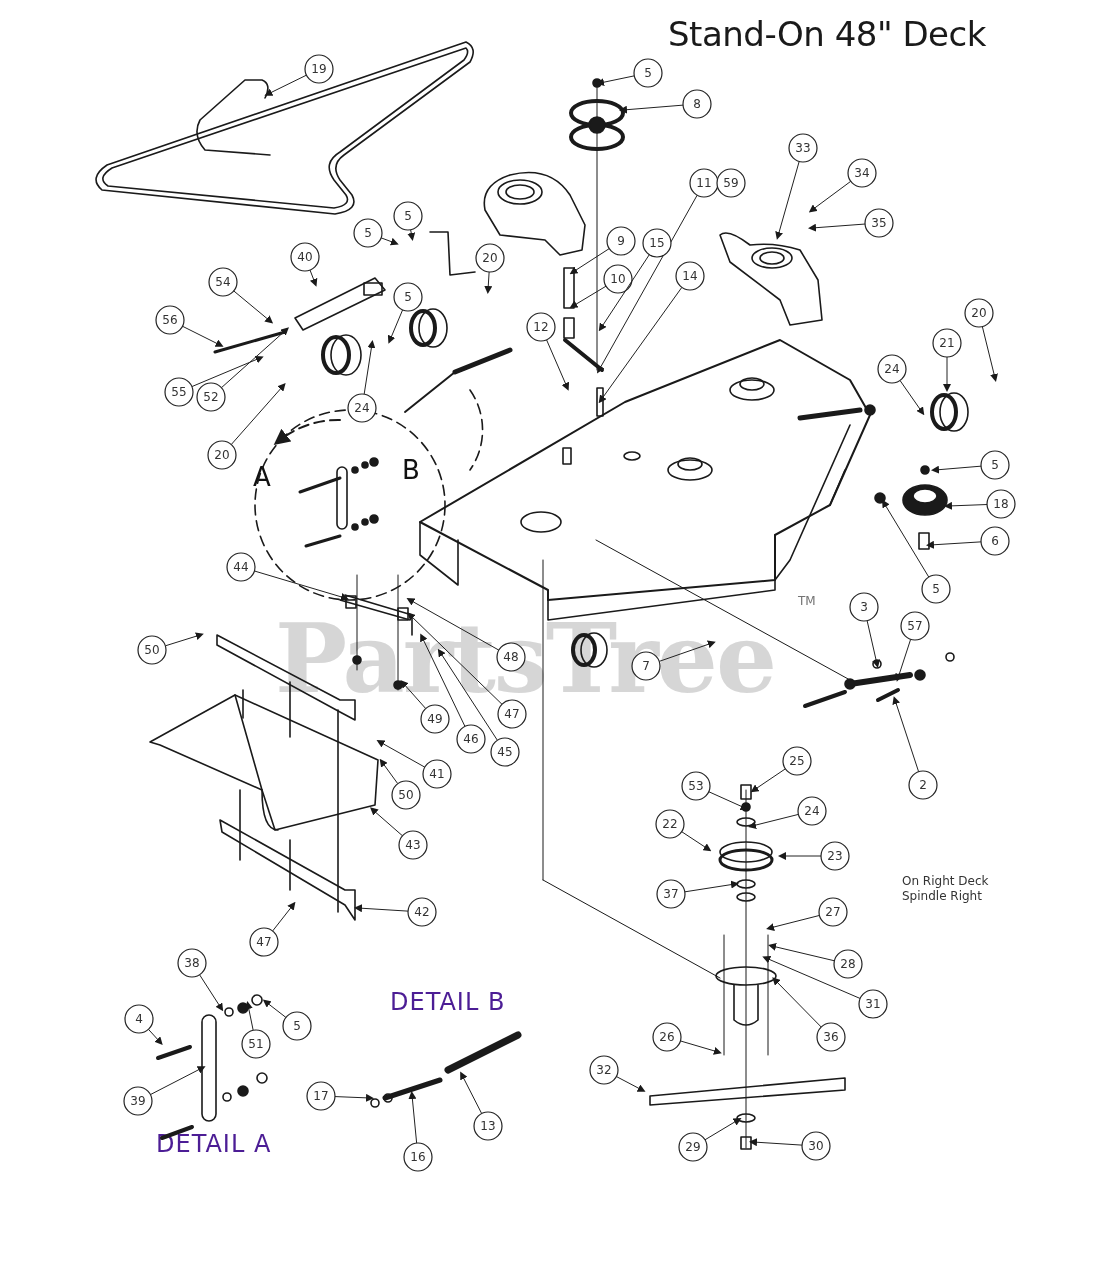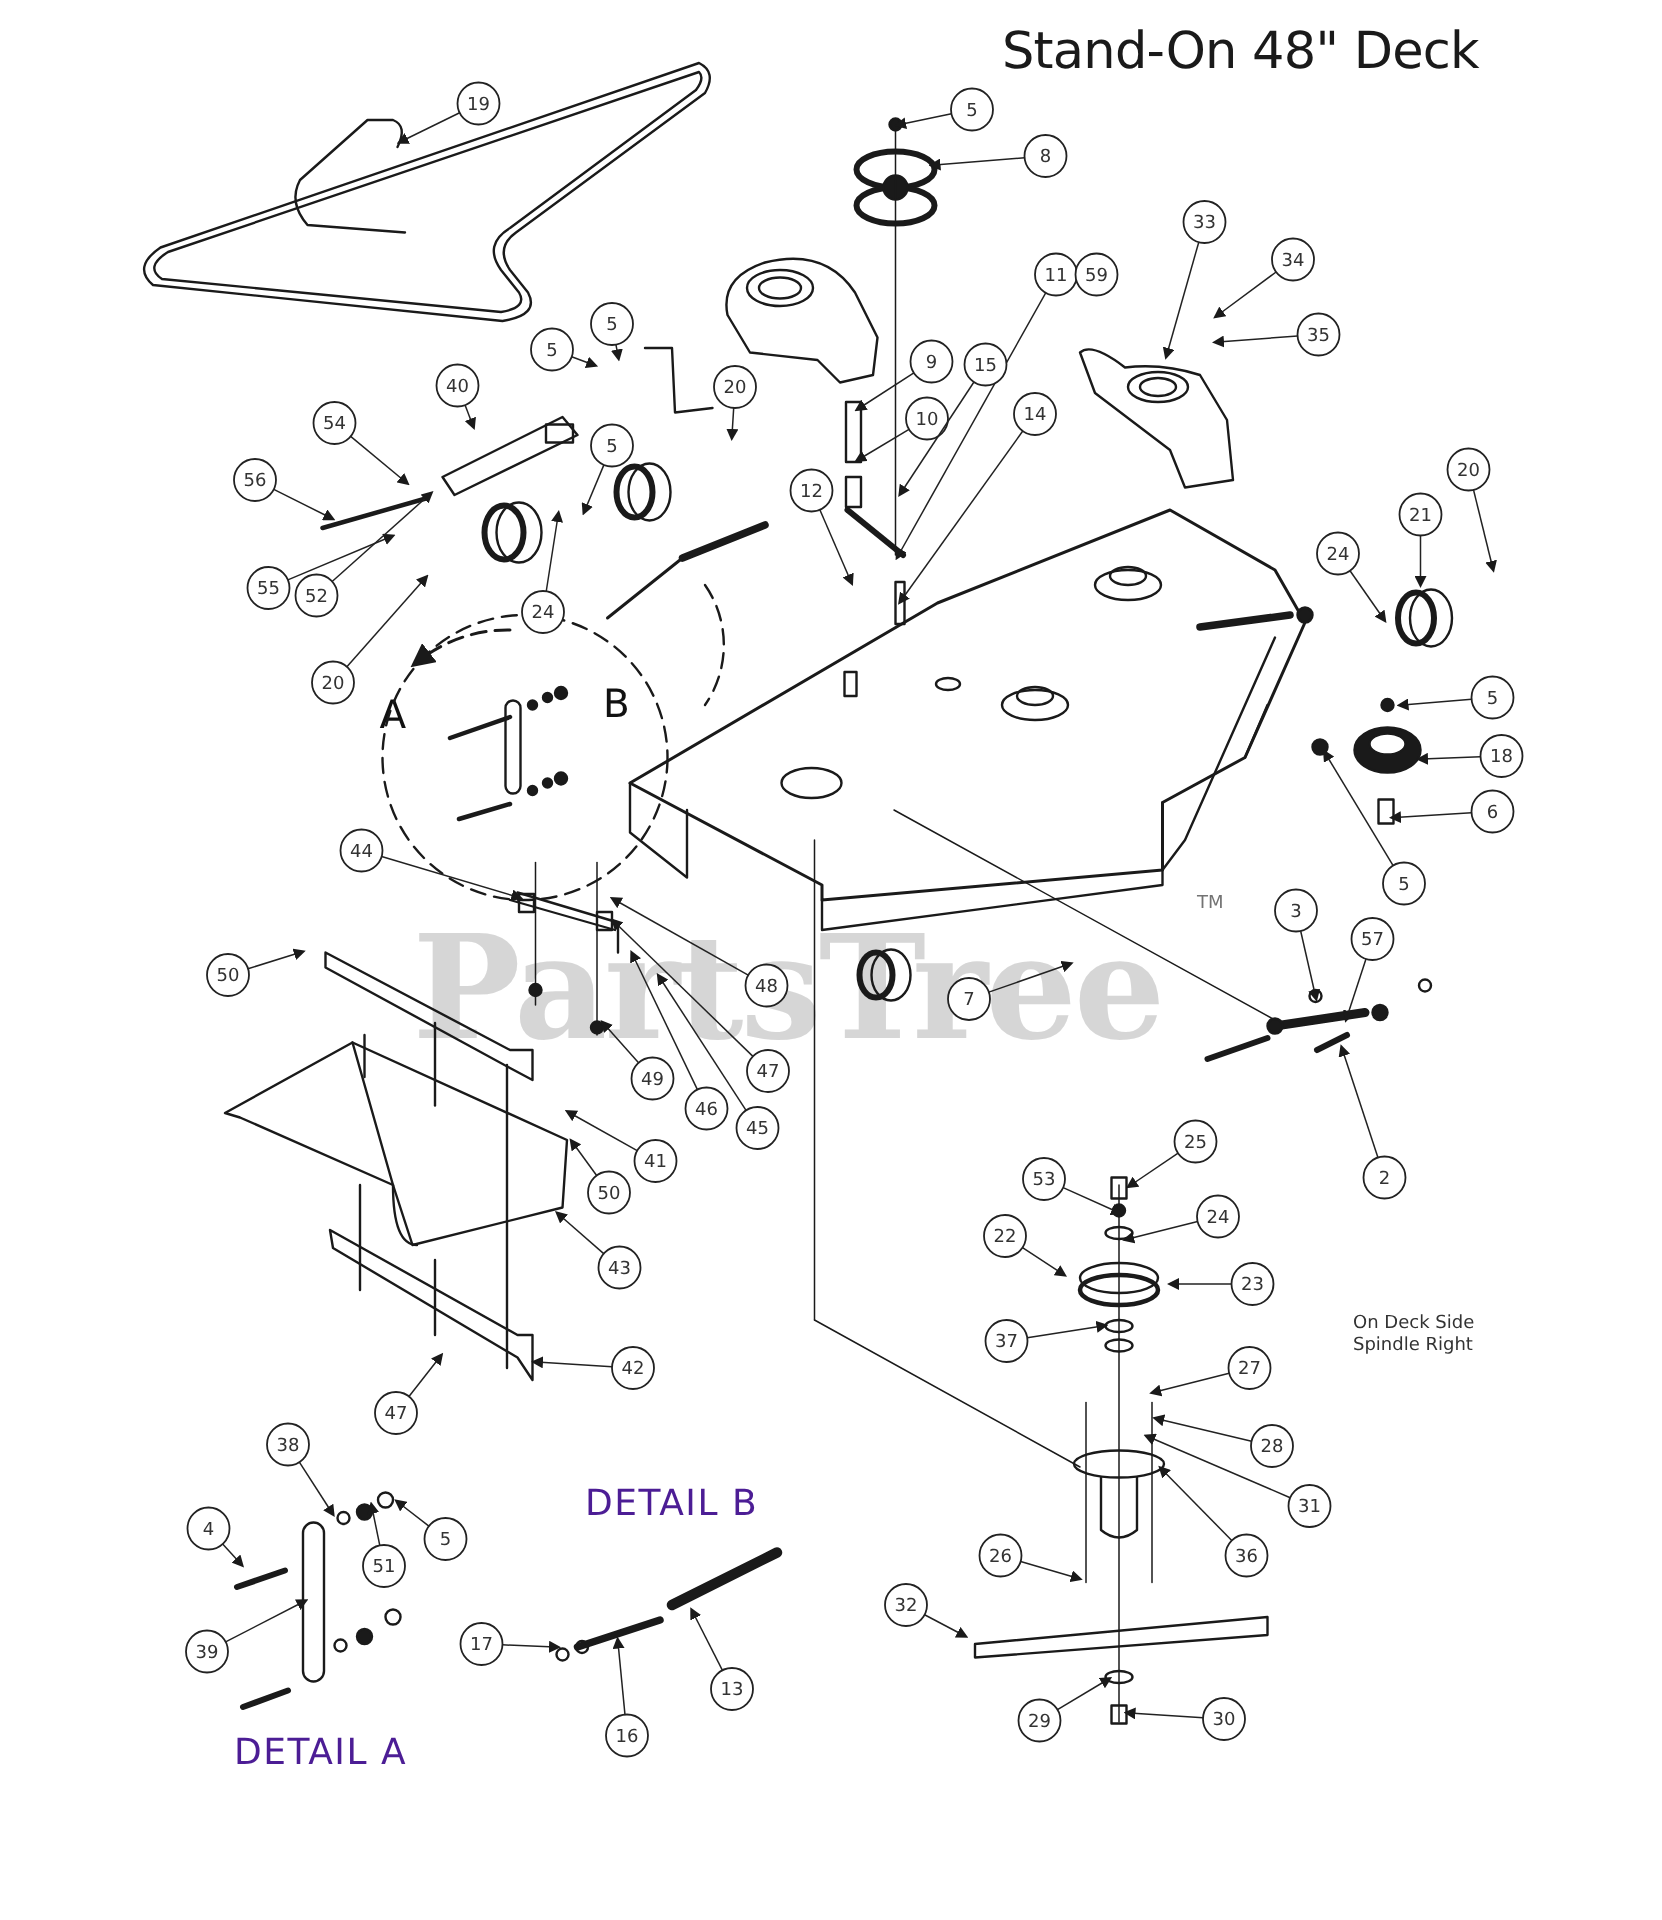--- a/index.html
+++ b/index.html
@@ -13,25 +13,25 @@
   .zone-letter { position:absolute; font-size:26px; color:#111; font-family:"DejaVu Sans", sans-serif; }
   svg text.callout-text { font-family:"DejaVu Sans", sans-serif; font-size:12px; fill:#333; }
 </style>
 </head>
 <body>
 
 <div class="title">Stand-On 48" Deck</div>
 <div class="watermark">PartsTree</div>
 <div class="tm">TM</div>
 <div class="detail-label" style="left:390px; top:988px;">DETAIL  B</div>
-<div class="detail-label" style="left:156px; top:1154px;">DETAIL  A</div>
+<div class="detail-label" style="left:156px; top:1130px;">DETAIL  A</div>
 <div class="zone-letter" style="left:253px; top:462px;">A</div>
 <div class="zone-letter" style="left:402px; top:455px;">B</div>
 <div class="note">
-  <div>On Deck Side</div>
+  <div>On Right Deck</div>
   <div>Spindle Right</div>
 </div>
 
 <svg id="diagram" viewBox="0 0 1108 1280">
   <g fill="none" stroke="#1a1a1a" stroke-width="1.6" stroke-linejoin="round" stroke-linecap="round">
 
     <g>
       <path d="M466 42 L107 165 Q88 178 102 190 L335 214 Q360 210 352 195 L340 180 Q330 165 344 155 L470 62 Q478 48 466 42 Z"></path>
       <path d="M466 48 L112 168 Q96 178 108 186 L334 208 Q352 205 346 195 L334 180 Q322 163 340 152 L464 60 Q470 52 466 48 Z"></path>
       <path d="M265 98 Q272 84 262 80 L245 80 L200 120 Q192 135 205 150 L270 155"></path>

